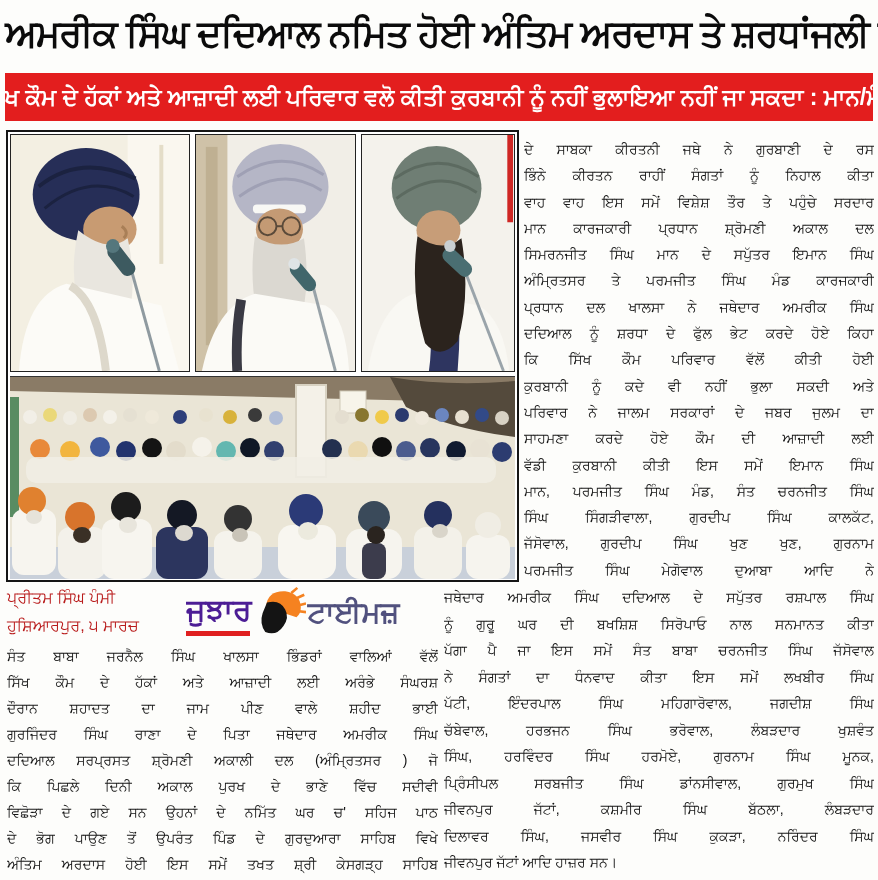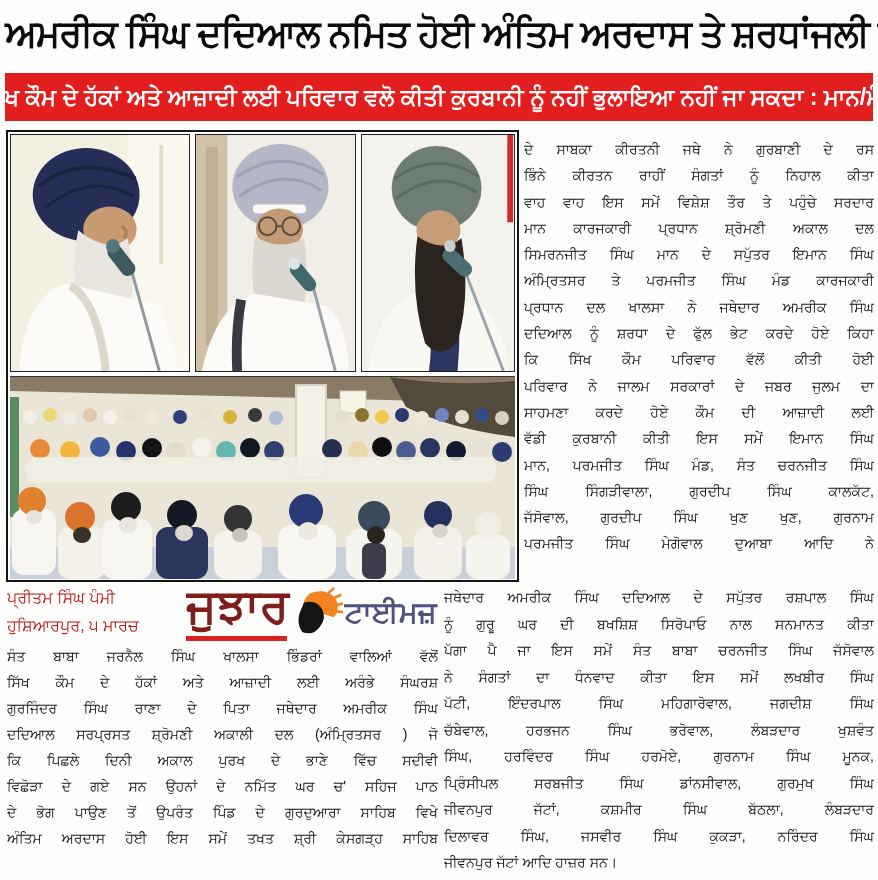--- a/index.html
+++ b/index.html
@@ -46,22 +46,22 @@
   .col-left{position:absolute;left:7px;top:643px;width:431px;}
   .col-left .ln{line-height:26px;height:26px;}
   
   .byline{position:absolute;left:7px;top:584px;width:178px;}
   .byline div{font-size:16px;font-weight:400;line-height:28px;color:#b91c1c;white-space:nowrap;}
   .logo{
     position:absolute;left:186px;top:582px;width:252px;height:62px;
     display:flex;align-items:center;gap:2px;overflow:hidden;
   }
   .logo-w1{
-    position:relative;color:#7f1d1d;font-size:47px;font-weight:700;line-height:40px;
-    padding-bottom:15px;white-space:nowrap;
+    position:relative;color:#4c1d95;font-size:30px;font-weight:700;line-height:40px;
+    padding-bottom:6px;white-space:nowrap;
   }
   .logo-w1::after{
     content:"";position:absolute;left:0;right:2px;bottom:0;height:5px;background:#e02020;
   }
   .logo-emblem{width:52px;height:58px;flex:0 0 auto;}
   .logo-w2{color:#51517e;font-size:29px;font-weight:700;white-space:nowrap;}
 </style>
 </head>
 <body>
 
@@ -222,20 +222,21 @@
   <div class="col-right">
     <div class="ln">ਦੇ ਸਾਬਕਾ ਕੀਰਤਨੀ ਜਥੇ ਨੇ ਗੁਰਬਾਣੀ ਦੇ ਰਸ</div>
     <div class="ln">ਭਿੰਨੇ ਕੀਰਤਨ ਰਾਹੀਂ ਸੰਗਤਾਂ ਨੂੰ ਨਿਹਾਲ ਕੀਤਾ</div>
     <div class="ln">ਵਾਹ ਵਾਹ ਇਸ ਸਮੇਂ ਵਿਸ਼ੇਸ਼ ਤੌਰ ਤੇ ਪਹੁੰਚੇ ਸਰਦਾਰ</div>
     <div class="ln">ਮਾਨ ਕਾਰਜਕਾਰੀ ਪ੍ਰਧਾਨ ਸ਼੍ਰੋਮਣੀ ਅਕਾਲ ਦਲ</div>
     <div class="ln">ਸਿਮਰਨਜੀਤ ਸਿੰਘ ਮਾਨ ਦੇ ਸਪੁੱਤਰ ਇਮਾਨ ਸਿੰਘ</div>
     <div class="ln">ਅੰਮ੍ਰਿਤਸਰ ਤੇ ਪਰਮਜੀਤ ਸਿੰਘ ਮੰਡ ਕਾਰਜਕਾਰੀ</div>
     <div class="ln">ਪ੍ਰਧਾਨ ਦਲ ਖਾਲਸਾ ਨੇ ਜਥੇਦਾਰ ਅਮਰੀਕ ਸਿੰਘ</div>
     <div class="ln">ਦਦਿਆਲ ਨੂੰ ਸ਼ਰਧਾ ਦੇ ਫੁੱਲ ਭੇਟ ਕਰਦੇ ਹੋਏ ਕਿਹਾ</div>
     <div class="ln">ਕਿ ਸਿੱਖ ਕੌਮ ਪਰਿਵਾਰ ਵੱਲੋਂ ਕੀਤੀ ਹੋਈ</div>
+    <div class="ln">ਕੁਰਬਾਨੀ ਨੂੰ ਕਦੇ ਵੀ ਨਹੀਂ ਭੁਲਾ ਸਕਦੀ ਅਤੇ</div>
     <div class="ln">ਪਰਿਵਾਰ ਨੇ ਜਾਲਮ ਸਰਕਾਰਾਂ ਦੇ ਜਬਰ ਜੁਲਮ ਦਾ</div>
     <div class="ln">ਸਾਹਮਣਾ ਕਰਦੇ ਹੋਏ ਕੌਮ ਦੀ ਆਜ਼ਾਦੀ ਲਈ</div>
     <div class="ln">ਵੱਡੀ ਕੁਰਬਾਨੀ ਕੀਤੀ ਇਸ ਸਮੇਂ ਇਮਾਨ ਸਿੰਘ</div>
     <div class="ln">ਮਾਨ, ਪਰਮਜੀਤ ਸਿੰਘ ਮੰਡ, ਸੰਤ ਚਰਨਜੀਤ ਸਿੰਘ</div>
     <div class="ln">ਸਿੰਘ ਸਿੰਗੜੀਵਾਲਾ, ਗੁਰਦੀਪ ਸਿੰਘ ਕਾਲਕੱਟ,</div>
     <div class="ln">ਜੱਸੋਵਾਲ, ਗੁਰਦੀਪ ਸਿੰਘ ਖੁਣ ਖੁਣ, ਗੁਰਨਾਮ</div>
     <div class="ln">ਪਰਮਜੀਤ ਸਿੰਘ ਮੇਗੋਵਾਲ ਦੁਆਬਾ ਆਦਿ ਨੇ</div>
   </div>
 
   <div class="byline">
@@ -249,20 +250,21 @@
       <path d="M14 22 Q16 4 36 5 Q54 8 54 24 Q54 31 49 35 L28 28 Z" fill="#f58220"></path>
       <path d="M43 7 L50 1 M49 13 L58 9 M52 21 L60 19 M52 28 L60 29" stroke="#f58220" stroke-width="3" fill="none"></path>
       <path d="M15 18 Q30 14 36 26 Q41 35 34 45 Q26 57 13 52 Q6 42 10 30 Z" fill="#141414"></path>
     </svg>
     <span class="logo-w2">ਟਾਈਮਜ਼</span>
   </div>
 
   <div class="col-left">
     <div class="ln">ਸੰਤ ਬਾਬਾ ਜਰਨੈਲ ਸਿੰਘ ਖਾਲਸਾ ਭਿੰਡਰਾਂ ਵਾਲਿਆਂ ਵੱਲੋਂ</div>
     <div class="ln">ਸਿੱਖ ਕੌਮ ਦੇ ਹੱਕਾਂ ਅਤੇ ਆਜ਼ਾਦੀ ਲਈ ਅਰੰਭੇ ਸੰਘਰਸ਼</div>
+    <div class="ln">ਦੌਰਾਨ ਸ਼ਹਾਦਤ ਦਾ ਜਾਮ ਪੀਣ ਵਾਲੇ ਸ਼ਹੀਦ ਭਾਈ</div>
     <div class="ln">ਗੁਰਜਿੰਦਰ ਸਿੰਘ ਰਾਣਾ ਦੇ ਪਿਤਾ ਜਥੇਦਾਰ ਅਮਰੀਕ ਸਿੰਘ</div>
     <div class="ln">ਦਦਿਆਲ ਸਰਪ੍ਰਸਤ ਸ਼੍ਰੋਮਣੀ ਅਕਾਲੀ ਦਲ (ਅੰਮ੍ਰਿਤਸਰ ) ਜੋ</div>
     <div class="ln">ਕਿ ਪਿਛਲੇ ਦਿਨੀ ਅਕਾਲ ਪੁਰਖ ਦੇ ਭਾਣੇ ਵਿੱਚ ਸਦੀਵੀ</div>
     <div class="ln">ਵਿਛੋੜਾ ਦੇ ਗਏ ਸਨ ਉਹਨਾਂ ਦੇ ਨਮਿੱਤ ਘਰ ਚ' ਸਹਿਜ ਪਾਠ</div>
     <div class="ln">ਦੇ ਭੋਗ ਪਾਉਣ ਤੋਂ ਉਪਰੰਤ ਪਿੰਡ ਦੇ ਗੁਰਦੁਆਰਾ ਸਾਹਿਬ ਵਿਖੇ</div>
     <div class="ln">ਅੰਤਿਮ ਅਰਦਾਸ ਹੋਈ ਇਸ ਸਮੇਂ ਤਖਤ ਸ਼੍ਰੀ ਕੇਸਗੜ੍ਹ ਸਾਹਿਬ</div>
   </div>
 
   <div class="col-bottom">
     <div class="ln">ਜਥੇਦਾਰ ਅਮਰੀਕ ਸਿੰਘ ਦਦਿਆਲ ਦੇ ਸਪੁੱਤਰ ਰਸ਼ਪਾਲ ਸਿੰਘ</div>

